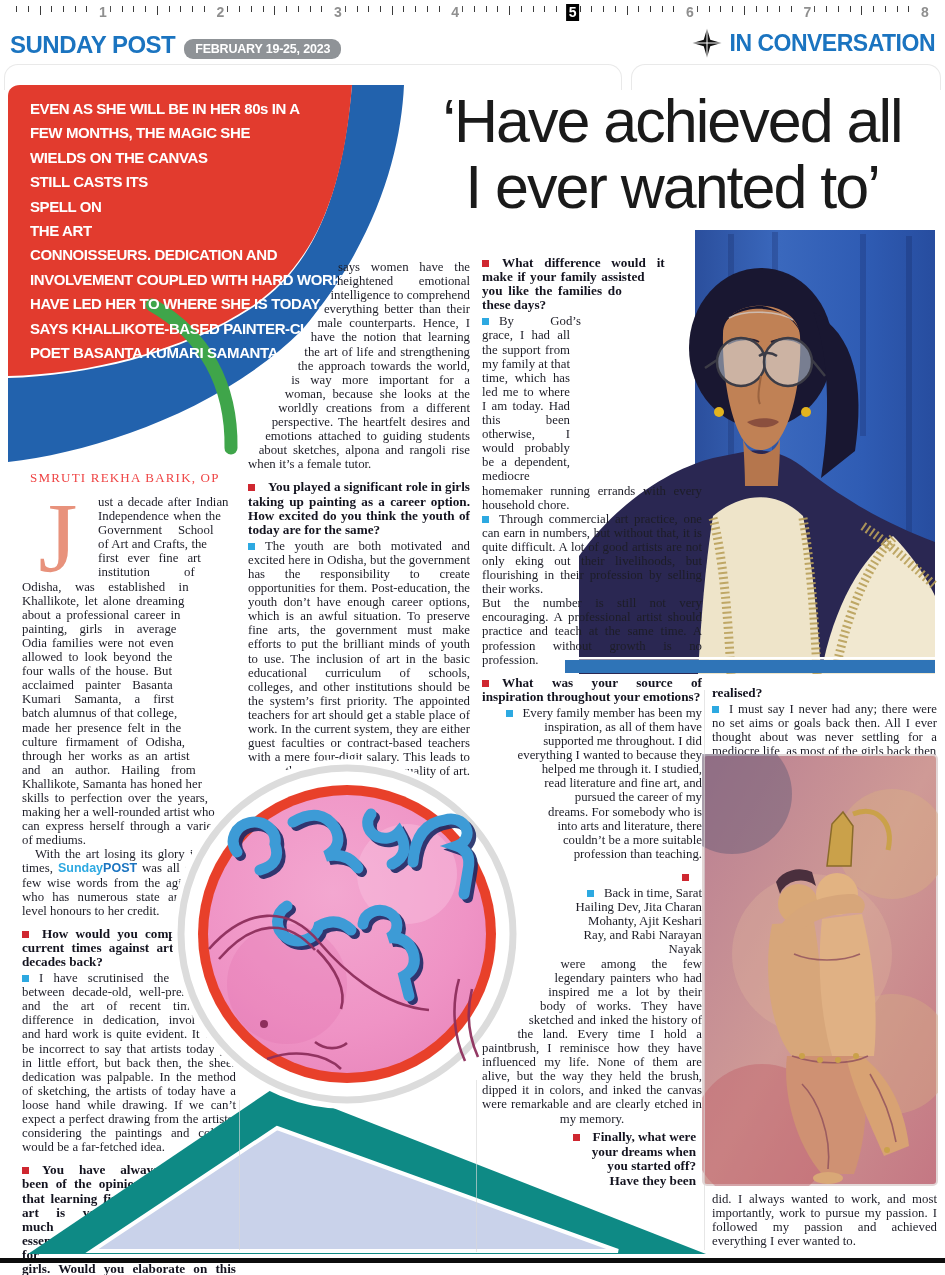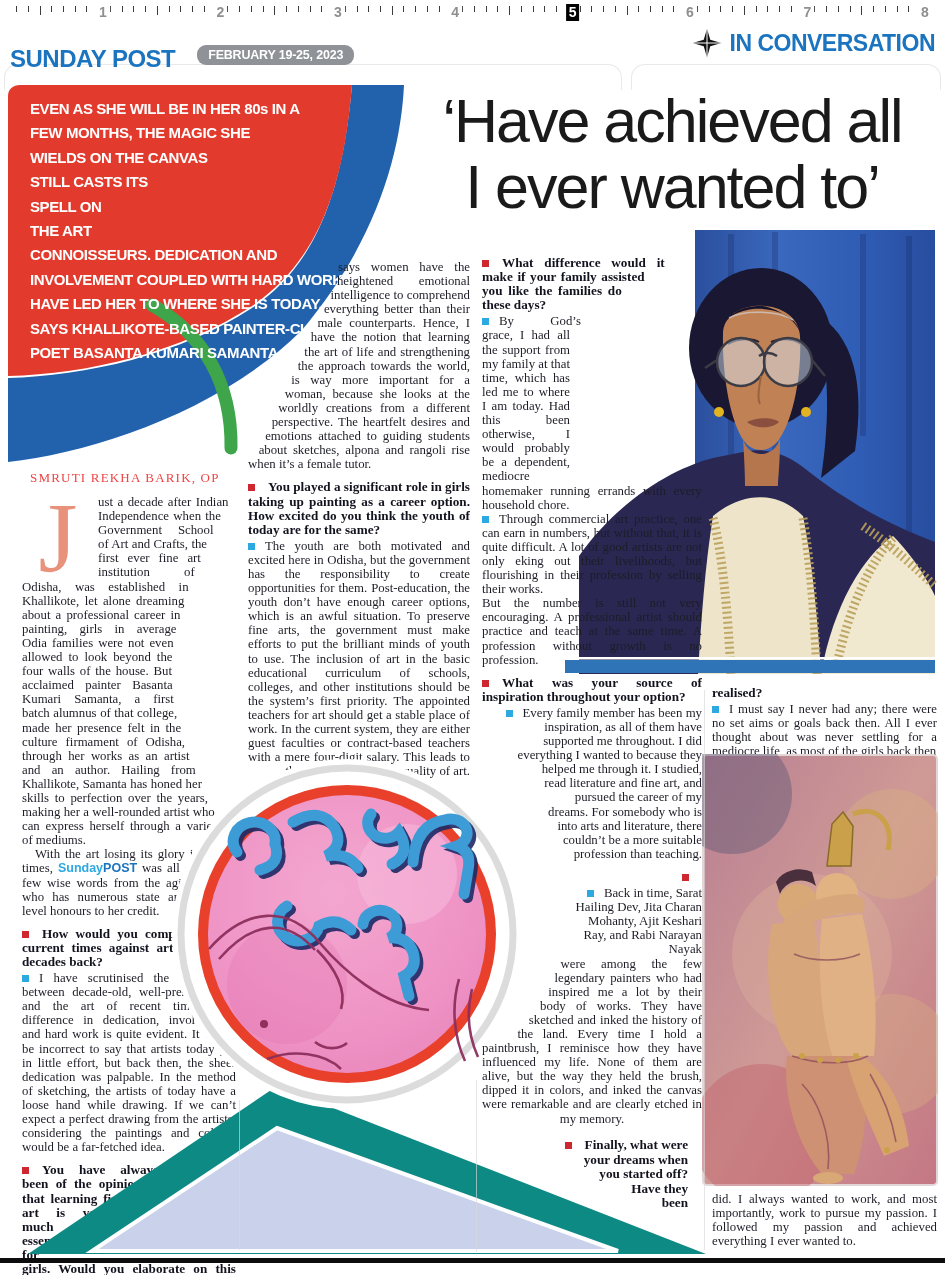--- a/index.html
+++ b/index.html
@@ -6,21 +6,21 @@
   #page{position:relative;width:945px;height:1275px;background:#fff;overflow:hidden;
         font-family:"Liberation Serif",serif;}
   [data-name]{box-sizing:border-box;}
   
   #ruler{position:absolute;left:0;top:2px;width:945px;height:24px;}
   #ruler i{position:absolute;top:4px;background:#3c3c3c;display:block;}
   #ruler .rnum{position:absolute;top:2px;transform:translateX(-50%);background:#fff;
     font:bold 14px "Liberation Sans",sans-serif;color:#8f8f8f;padding:0 3px;line-height:17px;}
   #ruler .ractive{background:#000;color:#fff;}
   
-  #masthead{position:absolute;left:10px;top:45px;display:flex;align-items:flex-start;gap:22px;}
+  #masthead{position:absolute;left:10px;top:31px;display:flex;align-items:flex-end;gap:9px;}
   #mast-title{font:bold 24px "Liberation Sans",sans-serif;color:#1b74c0;letter-spacing:-0.5px;}
   #mast-date{background:#8f9397;color:#fff;font:bold 12.5px "Liberation Sans",sans-serif;
     border-radius:9px;padding:3px 11px;letter-spacing:-0.2px;}
   #section{position:absolute;right:10px;top:28px;display:flex;align-items:center;gap:8px;}
   #section-label{font:bold 23px "Liberation Sans",sans-serif;color:#1b74c0;letter-spacing:-0.5px;}
   .panelTop{position:absolute;top:64px;height:26px;border:1.5px solid #e9e9e9;border-bottom:none;
     border-radius:14px 14px 0 0;}
   
   #red-lede{position:absolute;left:30px;top:97px;width:314px;color:#fff;
     font:bold 15px/24.4px "Liberation Sans",sans-serif;letter-spacing:-0.4px;text-align:left;}
@@ -53,21 +53,21 @@
   #col2 .swooshShape{float:left;width:90px;height:195px;shape-margin:5px;
     shape-outside:polygon(0 0,90px 0,2px 190px,0 195px);}
   #col3 .photoShape{float:right;width:132px;height:214px;margin-top:202px;shape-margin:5px;
     shape-outside:polygon(132px 0,112px 8px,95px 20px,75px 34px,52px 48px,30px 62px,10px 80px,0 95px,0 214px,132px 214px);}
   #col3 .circleShapeL{float:left;width:88px;height:330px;margin-top:72px;shape-margin:5px;
     shape-outside:polygon(0 0,14px 35px,48px 95px,75px 150px,88px 195px,80px 235px,58px 285px,22px 330px,0 330px);}
   #finally-block{position:absolute;left:480px;top:1130px;width:216px;height:124px;
     text-align:right;font:12.8px/14.6px "Liberation Serif",serif;color:#1d1d27;}
   #finally-block .slopeShape{float:left;width:170px;height:120px;shape-margin:6px;
     shape-outside:polygon(0 0,55px 0,168px 120px,0 120px);}
-  #finally-block .q{margin:8px !important;}
+  #finally-block .q{margin:0 !important;}
   .hairline{position:absolute;width:1px;background:#d8d8d8;opacity:.65;}
   #bottom-rule{position:absolute;left:0;top:1258px;width:945px;height:5px;background:#0d0d0d;}
   svg{position:absolute;display:block;}
 </style>
 </head>
 <body>
 <div id="page" data-name="newspaper-page">
 
 <div class="panelTop" data-name="page-panel-left" style="left:4px;width:618px;"></div>
 <div class="panelTop" data-name="page-panel-right" style="left:631px;width:310px;"></div>
@@ -255,21 +255,21 @@
   <p class="q" data-name="question"><span class="bq" data-name="red-square-bullet"></span><span>You played a significant role in girls taking up painting as a career option. How excited do you think the youth of today are for the same?</span></p>
   <p class="lastR" data-name="answer"><span class="ba" data-name="blue-square-bullet"></span><span>The youth are both motivated and excited here in Odisha, but the government has the responsibility to create opportunities for them. Post-education, the youth don’t have enough career options, which is an awful situation. To preserve fine arts, the government must make efforts to put the brilliant minds of youth to use. The inclusion of art in the basic educational curriculum of schools, colleges, and other institutions should be the system’s first priority. The appointed teachers for art should get a stable place of work. In the current system, they are either guest faculties or contract-based teachers with a mere four-digit salary. This leads to the degradation of the quality of art.</span></p>
 </div>
 
 <div id="col3" class="col" data-name="article-column-3" style="left:482px;top:256px;width:220px;height:880px;">
   <span class="photoShape" data-name="photo-wrap-shape"></span>
   <p class="q" style="margin-top:0 !important;" data-name="question"><span class="bq" data-name="red-square-bullet"></span><span>What difference would it make if your family assisted you like the families do these days?</span></p>
   <p data-name="answer"><span class="ba" data-name="blue-square-bullet"></span><span>By God’s grace, I had all the support from my family at that time, which has led me to where I am today. Had this been otherwise, I would probably be a dependent, mediocre homemaker running errands with every household chore.</span></p>
   <p data-name="answer"><span class="ba" data-name="blue-square-bullet"></span><span>Through commercial art practice, one can earn in numbers, but without that, it is quite difficult. A lot of good artists are not only eking out their livelihoods, but flourishing in their profession by selling their works.</span></p>
   <p data-name="answer-continued">But the number is still not very encouraging. A professional artist should practice and teach at the same time. A profession without growth is no profession.</p>
-  <p class="q" data-name="question"><span class="bq" data-name="red-square-bullet"></span><span>What was your source of inspiration throughout your option?</span></p>
+  <p class="q" data-name="question"><span class="bq" data-name="red-square-bullet"></span><span>What was your source of inspiration throughout your emotions?</span></p>
   <span class="circleShapeL" data-name="circle-left-wrap-shape"></span>
   <p class="alignR" data-name="answer"><span class="ba" data-name="blue-square-bullet"></span><span>Every family member has been my inspiration, as all of them have supported me throughout. I did everything I wanted to because they helped me through it. I studied, read literature and fine art, and pursued the career of my dreams. For somebody who is into arts and literature, there couldn’t be a more suitable profession than teaching.</span></p>
   <p class="q alignR" data-name="question"><span class="bq" data-name="red-square-bullet"></span></p>
   <p class="alignR" data-name="answer"><span class="ba" data-name="blue-square-bullet"></span><span>Back in time, Sarat Hailing Dev, Jita Charan Mohanty, Ajit Keshari Ray, and Rabi Narayan Nayak</span></p>
   <p class="lastC" data-name="answer-continued">were among the few legendary painters who had inspired me a lot by their body of works. They have sketched and inked the history of the land. Every time I hold a paintbrush, I reminisce how they have influenced my life. None of them are alive, but the way they held the brush, dipped it in colors, and inked the canvas were remarkable and are clearly etched in my memory.</p>
 </div>
 
 <div id="finally-block" data-name="final-question-block">
   <span class="slopeShape" data-name="teal-slope-wrap-shape"></span>
   <p class="q" data-name="question"><span class="bq" data-name="red-square-bullet"></span><span>Finally, what were your dreams when you started off? Have they been</span></p>

